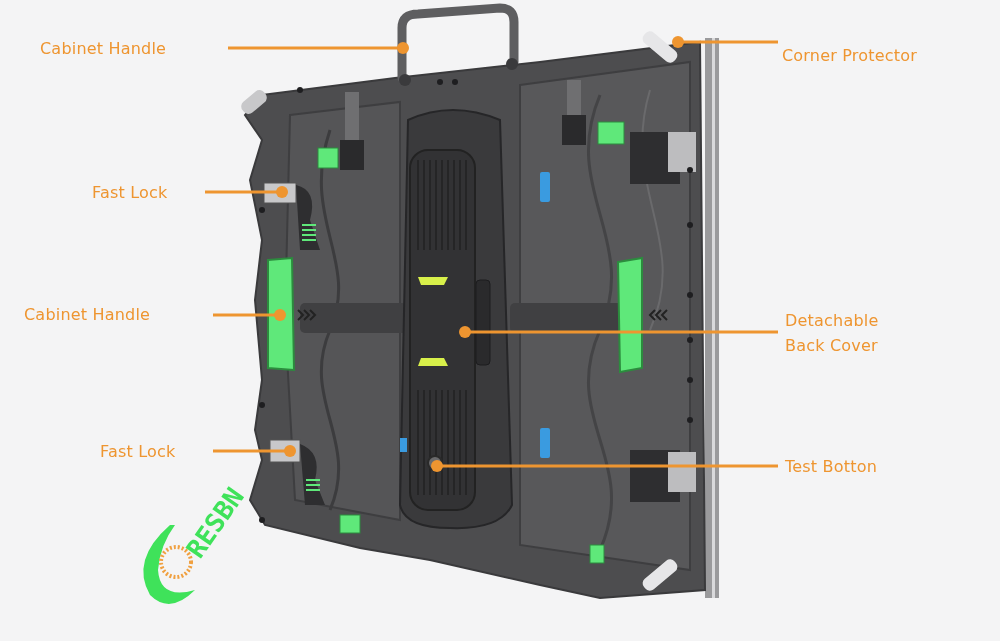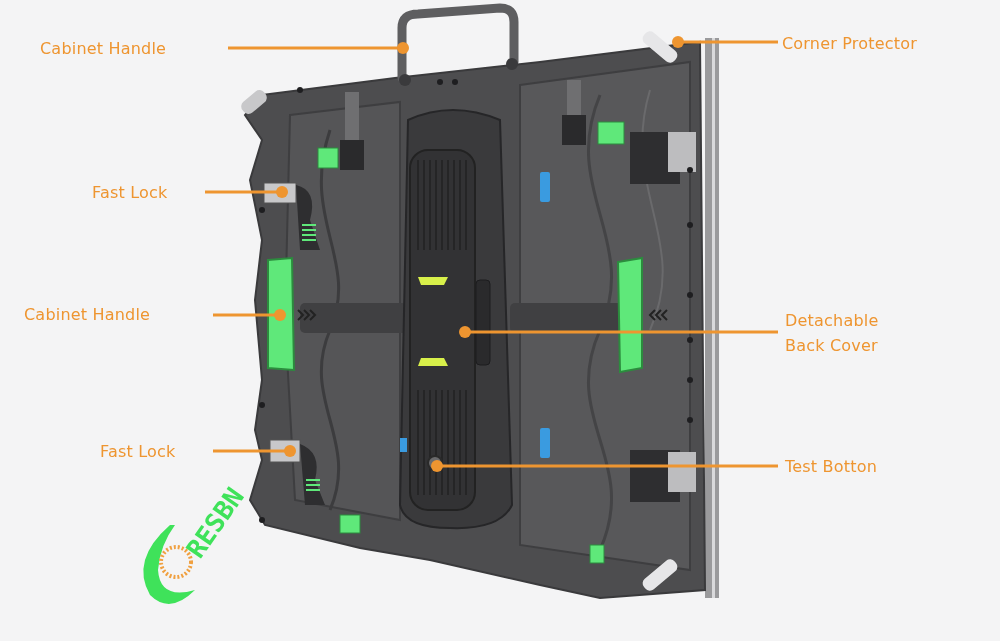--- a/index.html
+++ b/index.html
@@ -149,19 +149,19 @@
         <circle cx="465" cy="332" r="6" fill="#ee9530"></circle>
         <line x1="437" y1="466" x2="778" y2="466" stroke="#ee9530" stroke-width="3"></line>
         <circle cx="437" cy="466" r="6" fill="#ee9530"></circle>
       </g>
 </svg>
 
 <div class="label left" style="left:40px;top:36px;">Cabinet Handle</div>
 <div class="label left" style="left:92px;top:180px;">Fast Lock</div>
 <div class="label left" style="left:24px;top:302px;">Cabinet Handle</div>
 <div class="label left" style="left:100px;top:439px;">Fast Lock</div>
-<div class="label right" style="left:782px;top:31px;">Corner Protector</div>
+<div class="label right" style="left:782px;top:43px;">Corner Protector</div>
 <div class="label right" style="left:785px;top:308px;">
   <div>Detachable</div>
   <div>Back Cover</div>
 </div>
 <div class="label right" style="left:785px;top:454px;">Test Botton</div>
 </div>
 
 </body></html>

